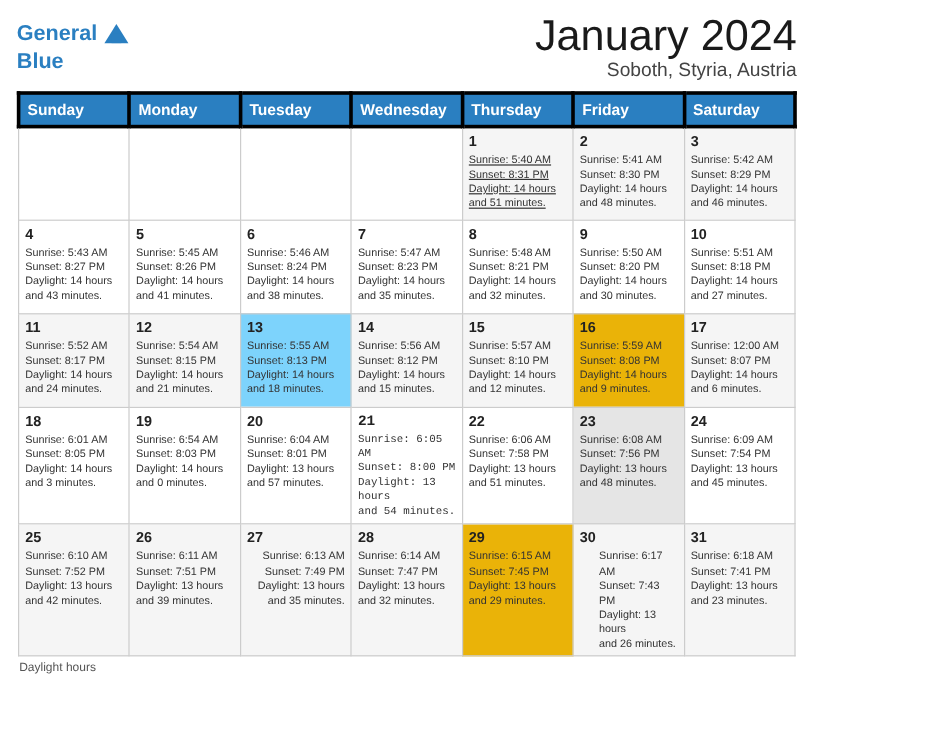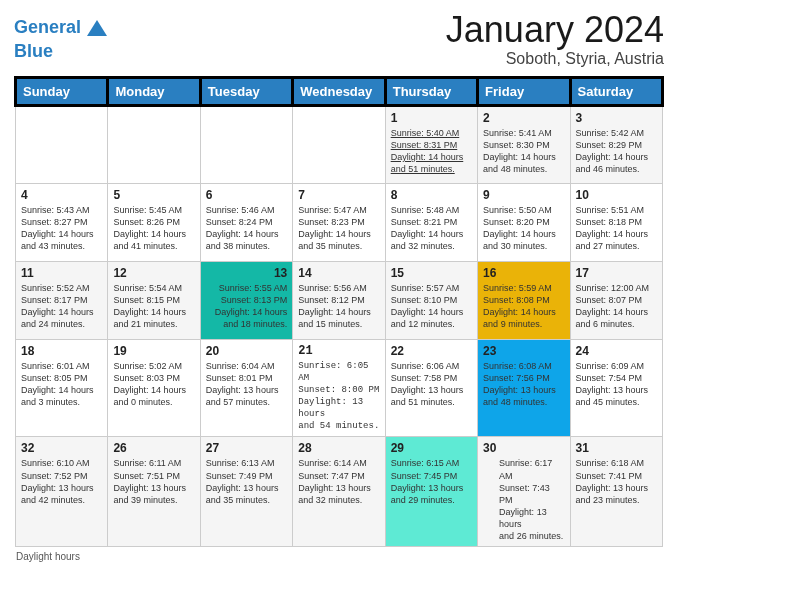--- a/index.html
+++ b/index.html
@@ -226,21 +226,21 @@
 Daylight: 14 hours
 and 24 minutes.</div>
           </td>
           <td style="background: rgb(245, 245, 245);">
             <span class="day-number">12</span>
             <div class="day-info" style="white-space: pre-line;">Sunrise: 5:54 AM
 Sunset: 8:15 PM
 Daylight: 14 hours
 and 21 minutes.</div>
           </td>
-          <td style="background: #14b8a6; text-align: right;">
+          <td style="background: #7dd3fc;">
             <span class="day-number">13</span>
             <div class="day-info" style="white-space: pre-line;">Sunrise: 5:55 AM
 Sunset: 8:13 PM
 Daylight: 14 hours
 and 18 minutes.</div>
           </td>
           <td style="background: rgb(245, 245, 245);">
             <span class="day-number">14</span>
             <div class="day-info" style="white-space: pre-line;">Sunrise: 5:56 AM
 Sunset: 8:12 PM
@@ -272,21 +272,21 @@
         <tr>
           <td style="background: rgb(255, 255, 255); margin-left: 40px;">
             <span class="day-number">18</span>
             <div class="day-info" style="white-space: pre-line;">Sunrise: 6:01 AM
 Sunset: 8:05 PM
 Daylight: 14 hours
 and 3 minutes.</div>
           </td>
           <td style="background: rgb(255, 255, 255);">
             <span class="day-number">19</span>
-            <div class="day-info" style="white-space: pre-line;">Sunrise: 5:02 AM
+            <div class="day-info" style="white-space: pre-line;">Sunrise: 6:54 AM
 Sunset: 8:03 PM
 Daylight: 14 hours
 and 0 minutes.</div>
           </td>
           <td style="background: rgb(255, 255, 255);">
             <span class="day-number">20</span>
             <div class="day-info" style="white-space: pre-line;">Sunrise: 6:04 AM
 Sunset: 8:01 PM
 Daylight: 13 hours
 and 57 minutes.</div>
@@ -298,65 +298,65 @@
 Daylight: 13 hours
 and 54 minutes.</div>
           </td>
           <td style="background: rgb(255, 255, 255);">
             <span class="day-number">22</span>
             <div class="day-info" style="white-space: pre-line;">Sunrise: 6:06 AM
 Sunset: 7:58 PM
 Daylight: 13 hours
 and 51 minutes.</div>
           </td>
-          <td style="background: #0ea5e9;">
+          <td style="background: #e5e5e5;">
             <span class="day-number">23</span>
             <div class="day-info" style="white-space: pre-line;">Sunrise: 6:08 AM
 Sunset: 7:56 PM
 Daylight: 13 hours
 and 48 minutes.</div>
           </td>
           <td style="background: rgb(255, 255, 255);">
             <span class="day-number">24</span>
             <div class="day-info" style="white-space: pre-line;">Sunrise: 6:09 AM
 Sunset: 7:54 PM
 Daylight: 13 hours
 and 45 minutes.</div>
           </td>
         </tr>
         <tr>
           <td style="background: rgb(245, 245, 245);">
-            <span class="day-number">32</span>
+            <span class="day-number">25</span>
             <div class="day-info" style="white-space: pre-line;">Sunrise: 6:10 AM
 Sunset: 7:52 PM
 Daylight: 13 hours
 and 42 minutes.</div>
           </td>
           <td style="background: rgb(245, 245, 245);">
             <span class="day-number">26</span>
             <div class="day-info" style="white-space: pre-line;">Sunrise: 6:11 AM
 Sunset: 7:51 PM
 Daylight: 13 hours
 and 39 minutes.</div>
           </td>
           <td style="background: rgb(245, 245, 245);">
             <span class="day-number">27</span>
-            <div class="day-info" style="white-space: pre-line;">Sunrise: 6:13 AM
+            <div class="day-info" style="white-space: pre-line; text-align: right;">Sunrise: 6:13 AM
 Sunset: 7:49 PM
 Daylight: 13 hours
 and 35 minutes.</div>
           </td>
           <td style="background: rgb(245, 245, 245);">
             <span class="day-number">28</span>
             <div class="day-info" style="white-space: pre-line;">Sunrise: 6:14 AM
 Sunset: 7:47 PM
 Daylight: 13 hours
 and 32 minutes.</div>
           </td>
-          <td style="background: #5eead4;">
+          <td style="background: #eab308;">
             <span class="day-number">29</span>
             <div class="day-info" style="white-space: pre-line;">Sunrise: 6:15 AM
 Sunset: 7:45 PM
 Daylight: 13 hours
 and 29 minutes.</div>
           </td>
           <td style="background: rgb(245, 245, 245);">
             <span class="day-number">30</span>
             <div class="day-info" style="white-space: pre-line; margin-left: 16px;">Sunrise: 6:17 AM
 Sunset: 7:43 PM

